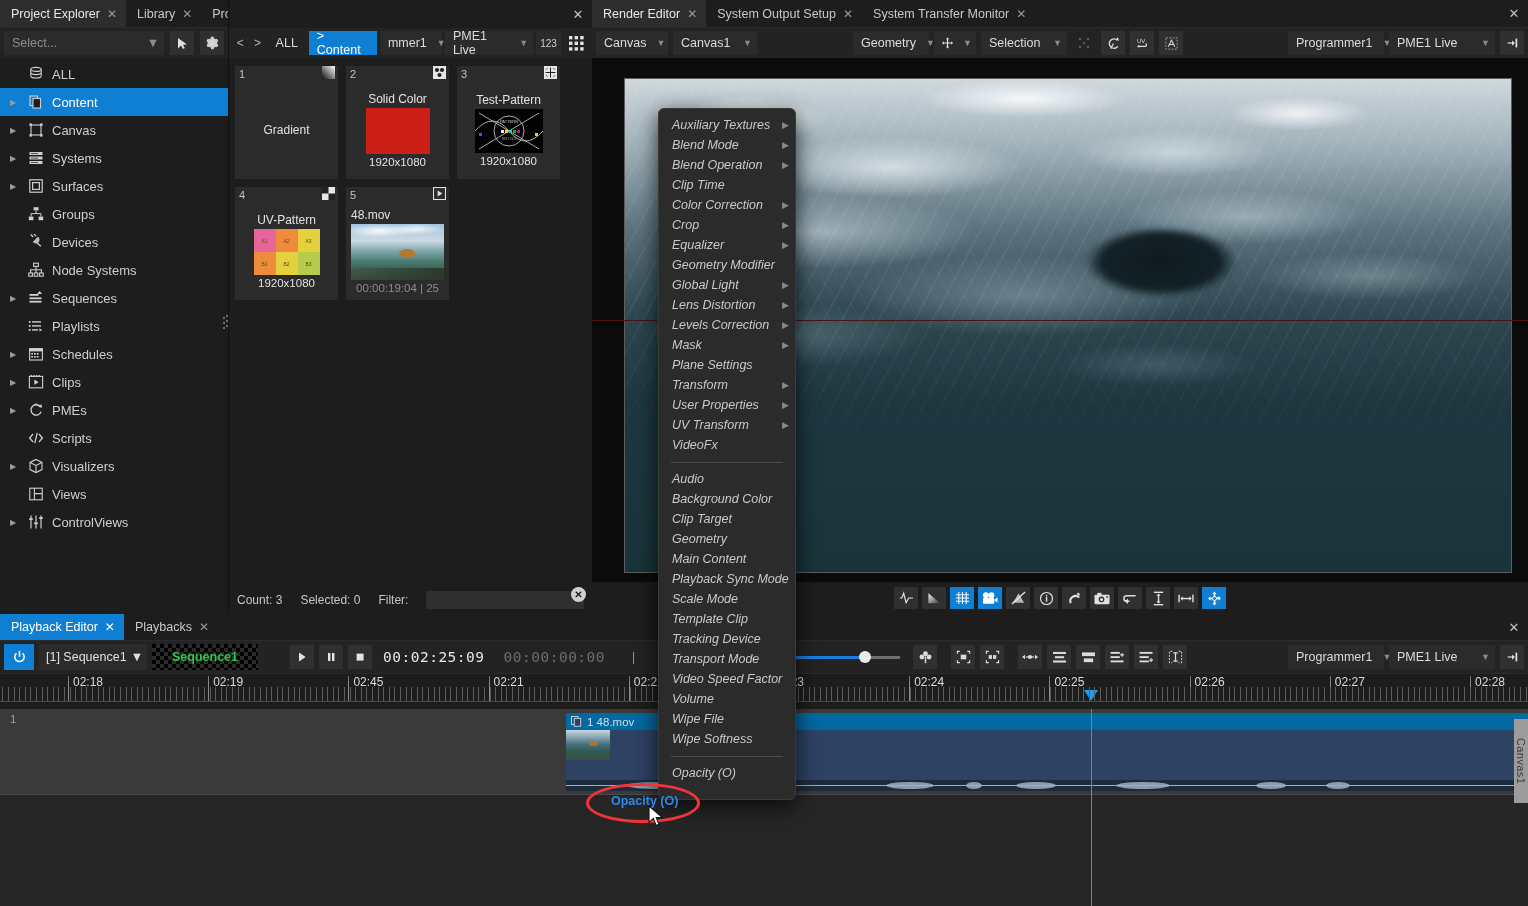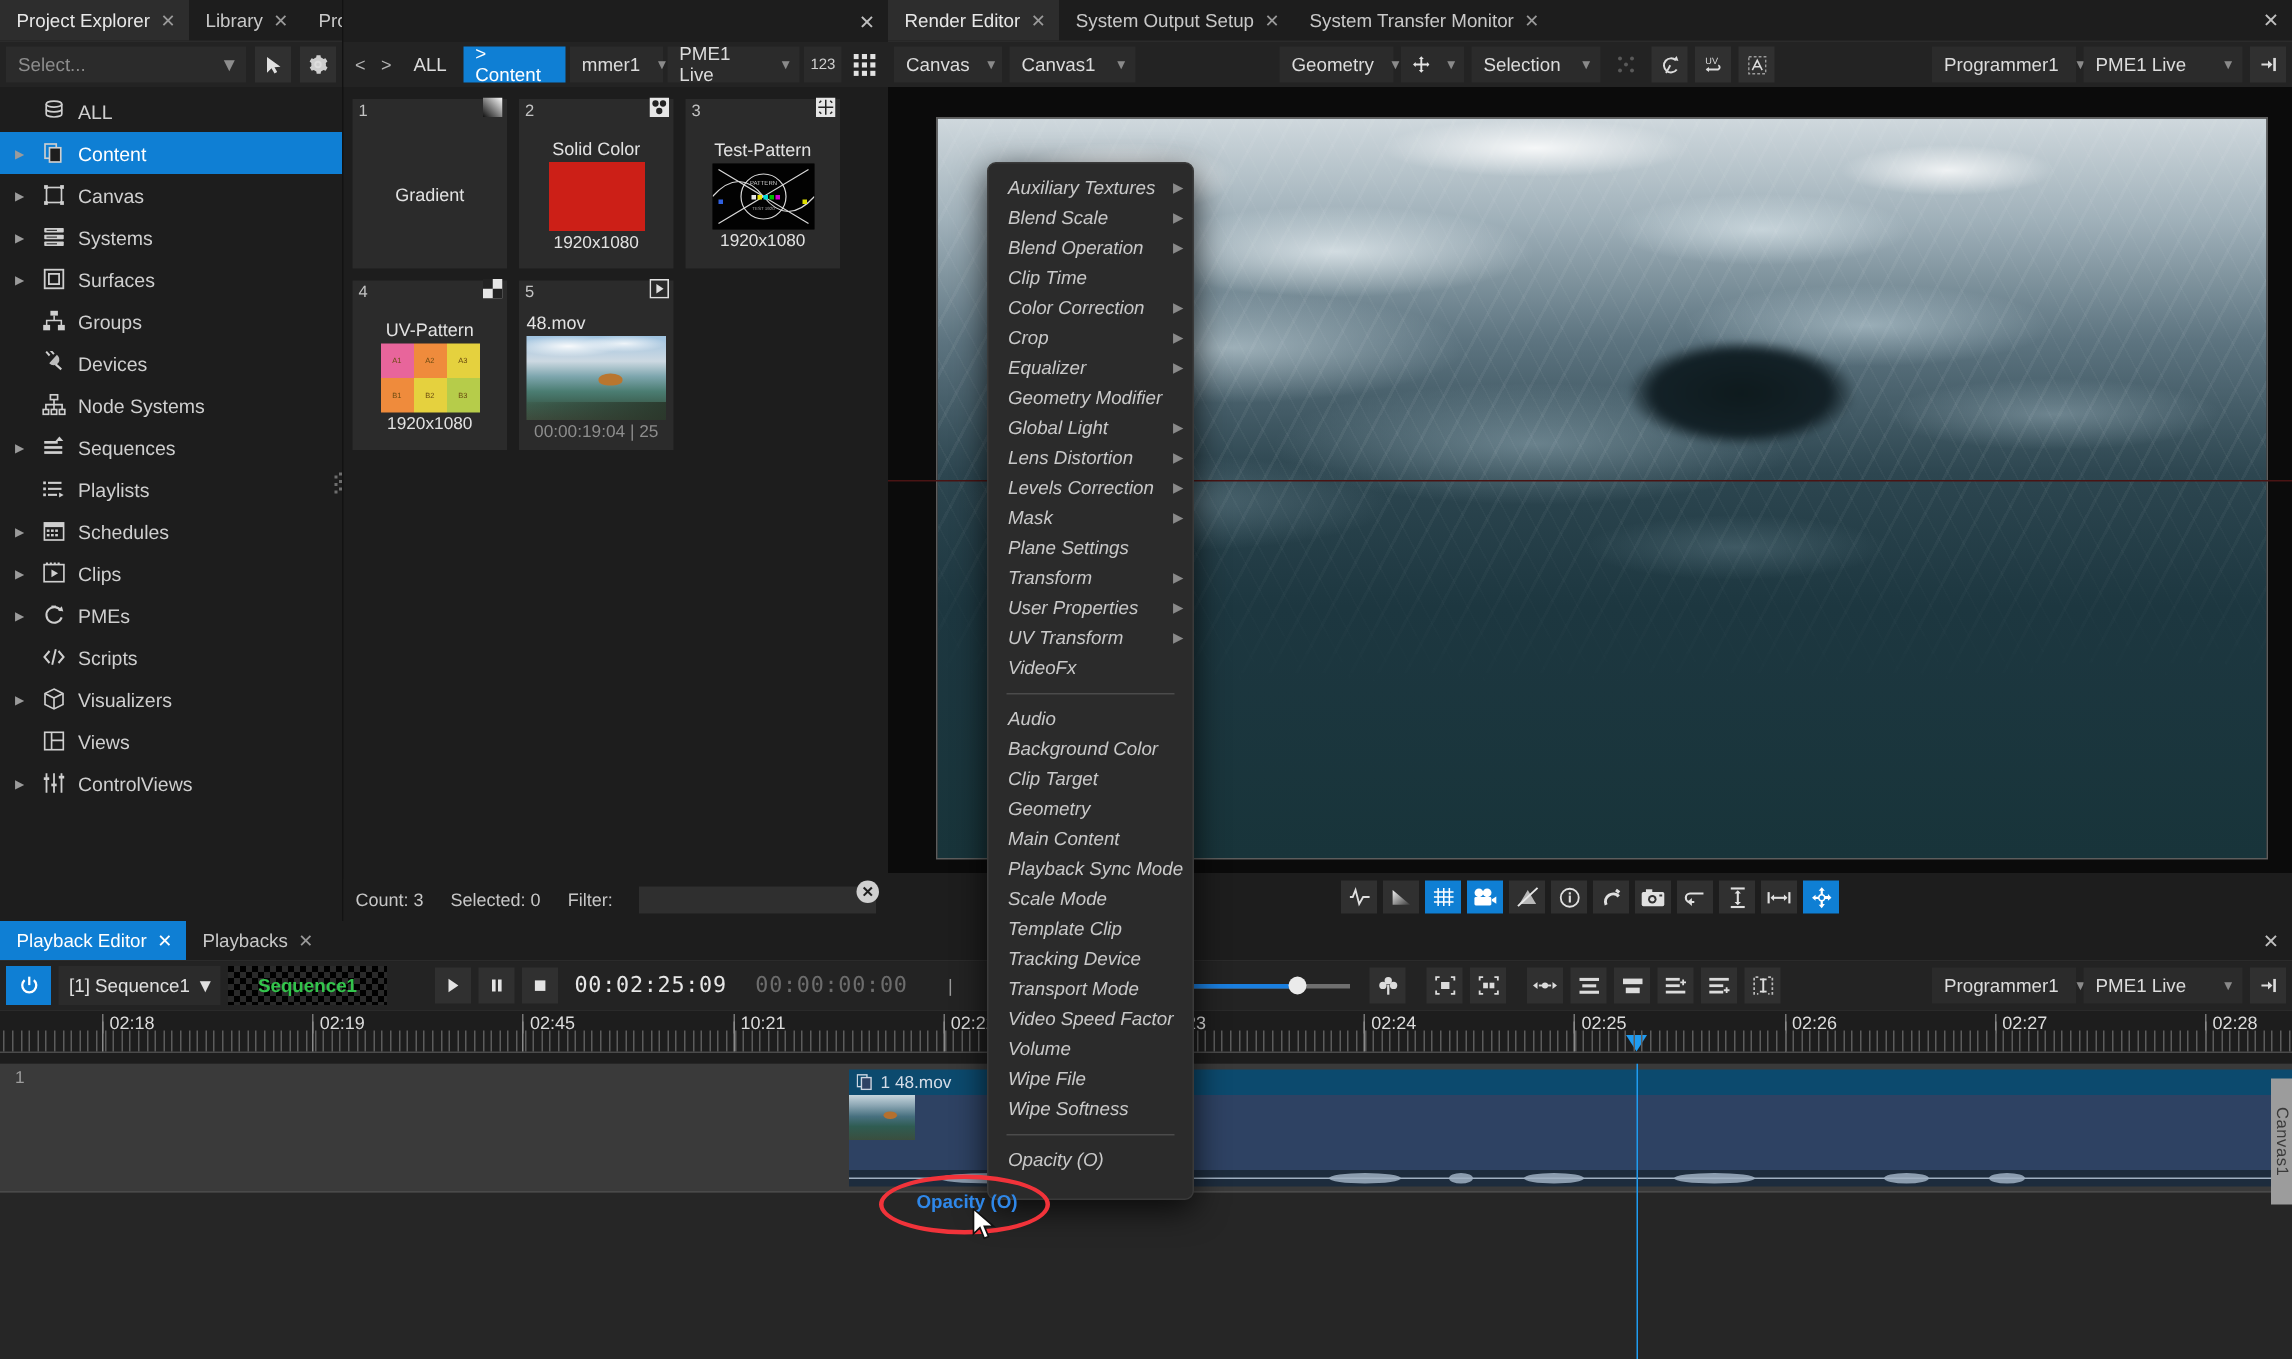--- a/index.html
+++ b/index.html
@@ -280,21 +280,21 @@
     position: absolute; left: 0; top: 0; right: 0; height: 86px;
     background: #3a3a3a; border-bottom: 1px solid #4a4a4a;
   }
   #trackNum {
     position: absolute; left: 10px; top: 4px; font-size: 11.5px; color: #9e9e9e;
   }
   #clip {
     position: absolute; left: 566px; top: 4px; right: 0; height: 78px;
   }
   #clipHead {
-    height: 17px; background: #0c4a6e; display: flex; align-items: center;
+    height: 17px; background: #0369a1; display: flex; align-items: center;
     gap: 5px; padding-left: 5px;
   }
   #clipHead .lbl { font-size: 11.5px; color: #d5dde8; }
   #clipThumbRow { height: 30px; background: #2e4263; display: flex; }
   #clipThumb {
     width: 44px; height: 30px;
     background: linear-gradient(180deg,#c7d6dd 0%, #8fa9b6 22%, #47707f 48%, #2f5c52 70%, #3a4e3e 100%);
     position: relative; overflow: hidden;
   }
   #clipThumb::after {
@@ -1174,21 +1174,21 @@
     </div>
     <div id="ruler">
       <div id="rulerBase"></div>
       <div id="playheadTri" style="left: 1091.4px;"></div>
     <div class="tickLabel" style="left: 68px;">02:18</div>
         <div class="tickMajor" style="left: 68px;"></div>
         <div class="tickLabel" style="left: 208.2px;">02:19</div>
         <div class="tickMajor" style="left: 208.2px;"></div>
         <div class="tickLabel" style="left: 348.4px;">02:45</div>
         <div class="tickMajor" style="left: 348.4px;"></div>
-        <div class="tickLabel" style="left: 488.6px;">10:21</div>
+        <div class="tickLabel" style="left: 488.6px;">02:21</div>
         <div class="tickMajor" style="left: 488.6px;"></div>
         <div class="tickLabel" style="left: 628.8px;">02:22</div>
         <div class="tickMajor" style="left: 628.8px;"></div>
         <div class="tickLabel" style="left: 769px;">02:23</div>
         <div class="tickMajor" style="left: 769px;"></div>
         <div class="tickLabel" style="left: 909.2px;">02:24</div>
         <div class="tickMajor" style="left: 909.2px;"></div>
         <div class="tickLabel" style="left: 1049.4px;">02:25</div>
         <div class="tickMajor" style="left: 1049.4px;"></div>
         <div class="tickLabel" style="left: 1189.6px;">02:26</div>
@@ -1502,21 +1502,21 @@
       <div id="playLine" style="left: 1091.4px;"></div>
     </div>
   </div>
 
   <div id="ctxmenu">
       <div class="mi">
         <span>Auxiliary Textures</span>
         <span class="sub">▶</span>
       </div>
       <div class="mi">
-        <span>Blend Scale</span>
+        <span>Blend Mode</span>
         <span class="sub">▶</span>
       </div>
       <div class="mi">
         <span>Blend Operation</span>
         <span class="sub">▶</span>
       </div>
       <div class="mi">
         <span>Clip Time</span>
       </div>
       <div class="mi">

